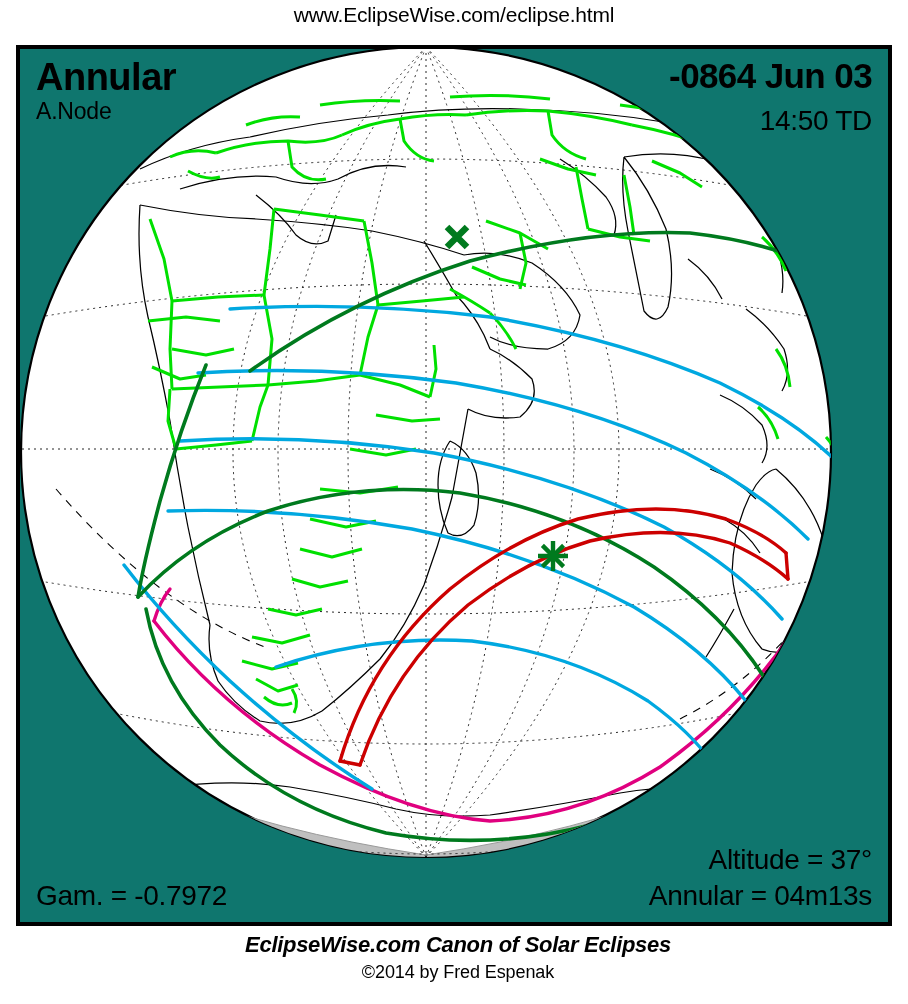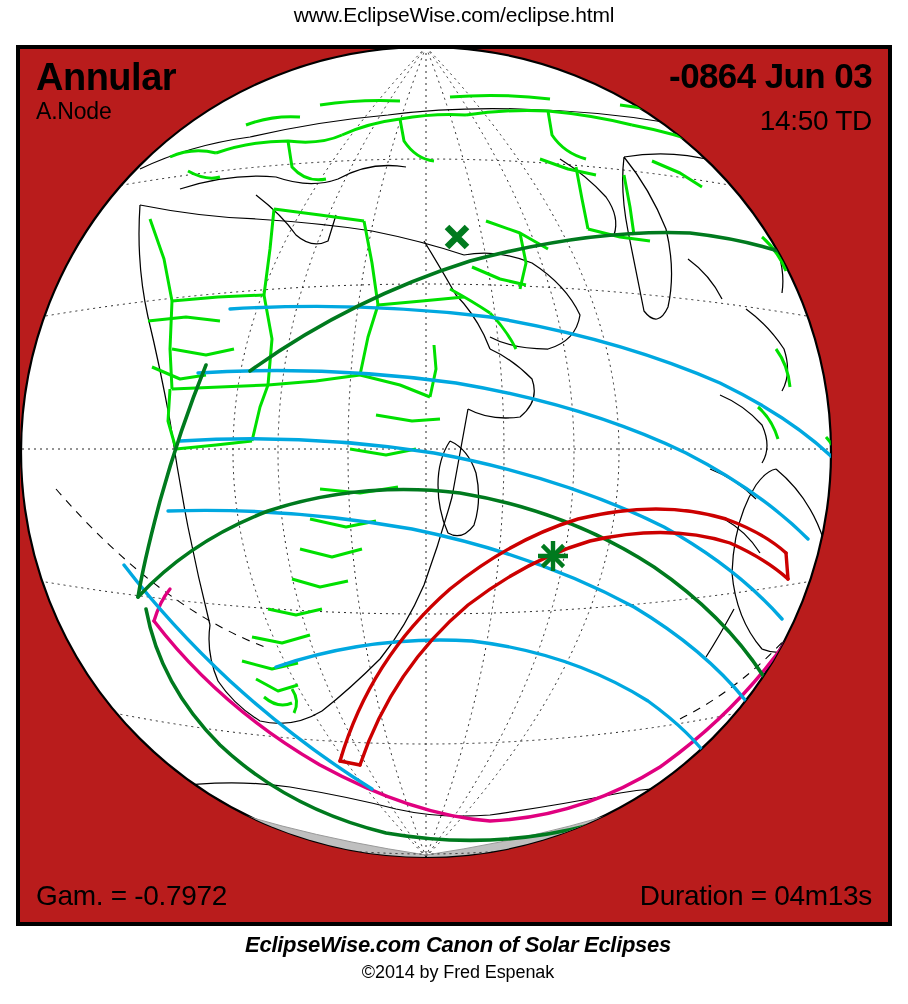--- a/index.html
+++ b/index.html
@@ -6,21 +6,21 @@
   body{width:908px;height:1004px;overflow:hidden;
        font-family:"Liberation Sans","DejaVu Sans",sans-serif;color:#000;}
   #page{position:relative;width:772px;height:1004px;}
 
   
   .url-header{position:absolute;left:0;top:3px;width:908px;text-align:center;
       font-size:21px;letter-spacing:-0.2px;color:#000;}
 
   
   .map-frame{position:absolute;left:16px;top:45px;width:876px;height:881px;
-      border:4px solid #000;background:#b91c1c;overflow:hidden;box-sizing:border-box;}
+      border:4px solid #000;background:#0f766e;overflow:hidden;box-sizing:border-box;}
   .map-inner{position:absolute;left:0;top:0;width:100%;height:100%;overflow:hidden;}
 
   
   .corner{position:absolute;z-index:30;line-height:1.06;white-space:nowrap;}
   .tl{left:16px;top:8px;text-align:left;}
   .tr{right:16px;top:8px;text-align:right;}
   .bl{left:16px;bottom:8px;text-align:left;}
   .br{right:16px;bottom:8px;text-align:right;}
 
   .ecl-type{font-size:38px;font-weight:bold;letter-spacing:-0.5px;margin-bottom:2px;}
@@ -269,21 +269,22 @@
       <div class="corner tr">
         <div class="ecl-date">-0864 Jun 03</div>
         <div class="ecl-time">14:50 TD</div>
       </div>
 
       <div class="corner bl">
         <div class="stat">Gam. = -0.7972</div>
       </div>
 
       <div class="corner br">
-        <div class="stat">Duration = 04m13s</div>
+        <div class="stat">Altitude = 37°</div>
+        <div class="stat">Annular = 04m13s</div>
       </div>
 
     </div>
   </div>
 
   <div class="footer">
     <div class="foot1">EclipseWise.com Canon of Solar Eclipses</div>
     <div class="foot2">©2014 by Fred Espenak</div>
   </div>
 

